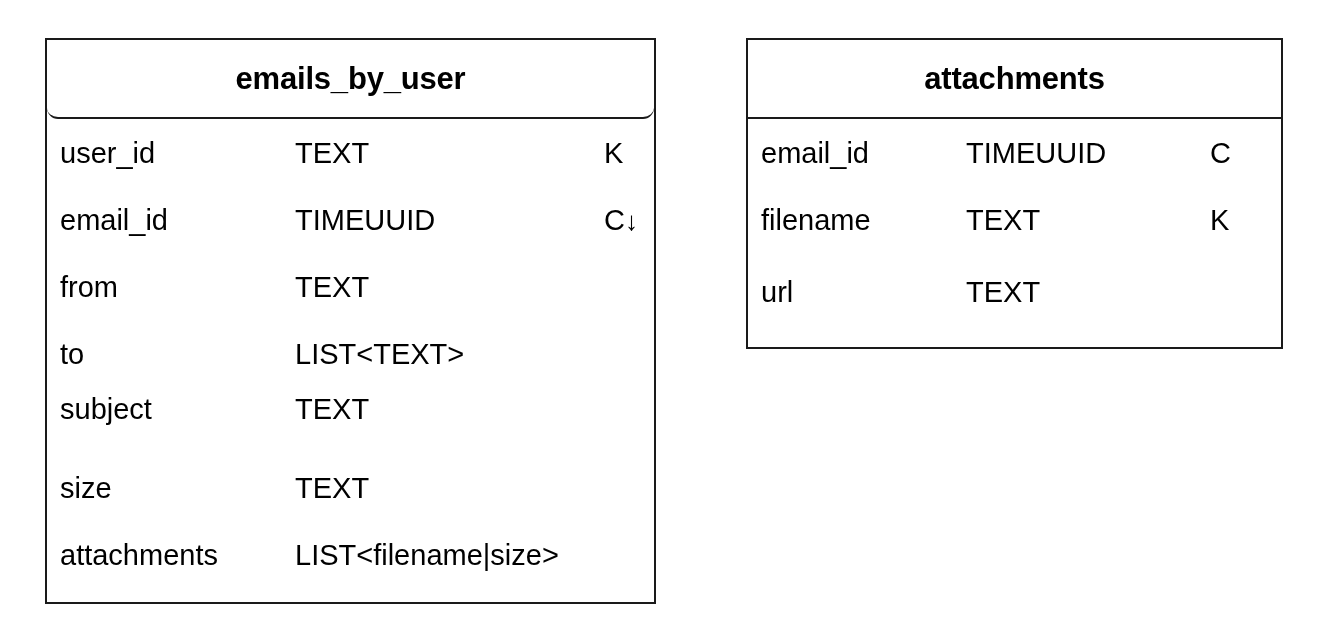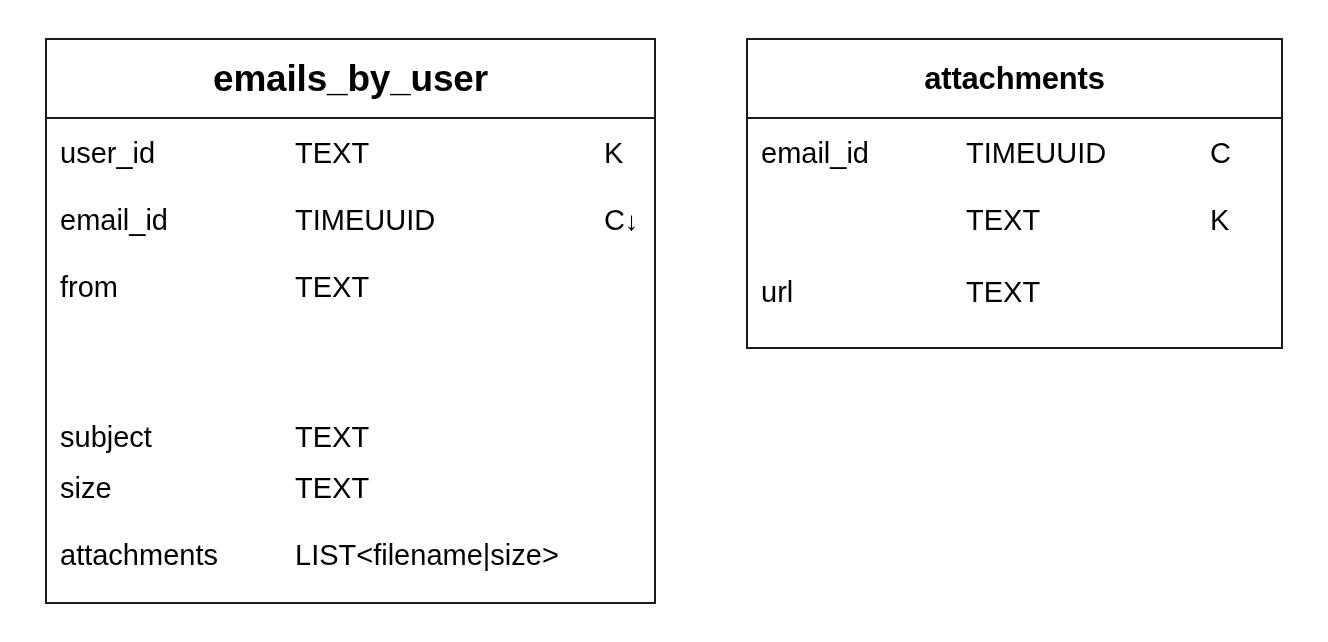--- a/index.html
+++ b/index.html
@@ -64,21 +64,21 @@
     color: #000000;
   }
 
   
   #table-emails {
     left: 45px;
     top: 38px;
     width: 611px;
     height: 566px;
   }
-  #table-emails .table-title { height: 79px; font-size: 37px; }
+  #table-emails .table-title { height: 79px; font-size: 31px; border-radius: 11px; }
   #table-emails .table-body  { height: 485px; }
   #table-emails .field-name { left: 13px; }
   #table-emails .field-type { left: 248px; }
   #table-emails .field-key  { left: 557px; }
 
   
   #table-attachments {
     left: 746px;
     top: 38px;
     width: 537px;
@@ -114,22 +114,27 @@
         <span class="field-type">TIMEUUID</span>
         <span class="field-key"><span>C</span><span class="key-arrow">↓</span></span>
       </div>
 
       <div class="field-row" style="top:146px">
         <span class="field-name">from</span>
         <span class="field-type">TEXT</span>
         <span class="field-key"><span></span><span class="key-arrow"></span></span>
       </div>
 
+      <div class="field-row" style="top:213px">
+        <span class="field-name">to</span>
+        <span class="field-type">LIST&lt;TEXT&gt;</span>
+        <span class="field-key"><span></span><span class="key-arrow"></span></span>
+      </div>
 
-      <div class="field-row" style="top:296px">
+      <div class="field-row" style="top:268px">
         <span class="field-name">subject</span>
         <span class="field-type">TEXT</span>
         <span class="field-key"><span></span><span class="key-arrow"></span></span>
       </div>
 
       <div class="field-row" style="top:347px">
         <span class="field-name">size</span>
         <span class="field-type">TEXT</span>
         <span class="field-key"><span></span><span class="key-arrow"></span></span>
       </div>
@@ -147,20 +152,21 @@
     <div class="table-title">attachments</div>
     <div class="table-body">
 
       <div class="field-row" style="top:12px">
         <span class="field-name">email_id</span>
         <span class="field-type">TIMEUUID</span>
         <span class="field-key"><span>C</span><span class="key-arrow"></span></span>
       </div>
 
       <div class="field-row" style="top:79px">
+        <span class="field-name">filename</span>
         <span class="field-type">TEXT</span>
         <span class="field-key"><span>K</span><span class="key-arrow"></span></span>
       </div>
 
       <div class="field-row" style="top:151px">
         <span class="field-name">url</span>
         <span class="field-type">TEXT</span>
         <span class="field-key"><span></span><span class="key-arrow"></span></span>
       </div>
 

